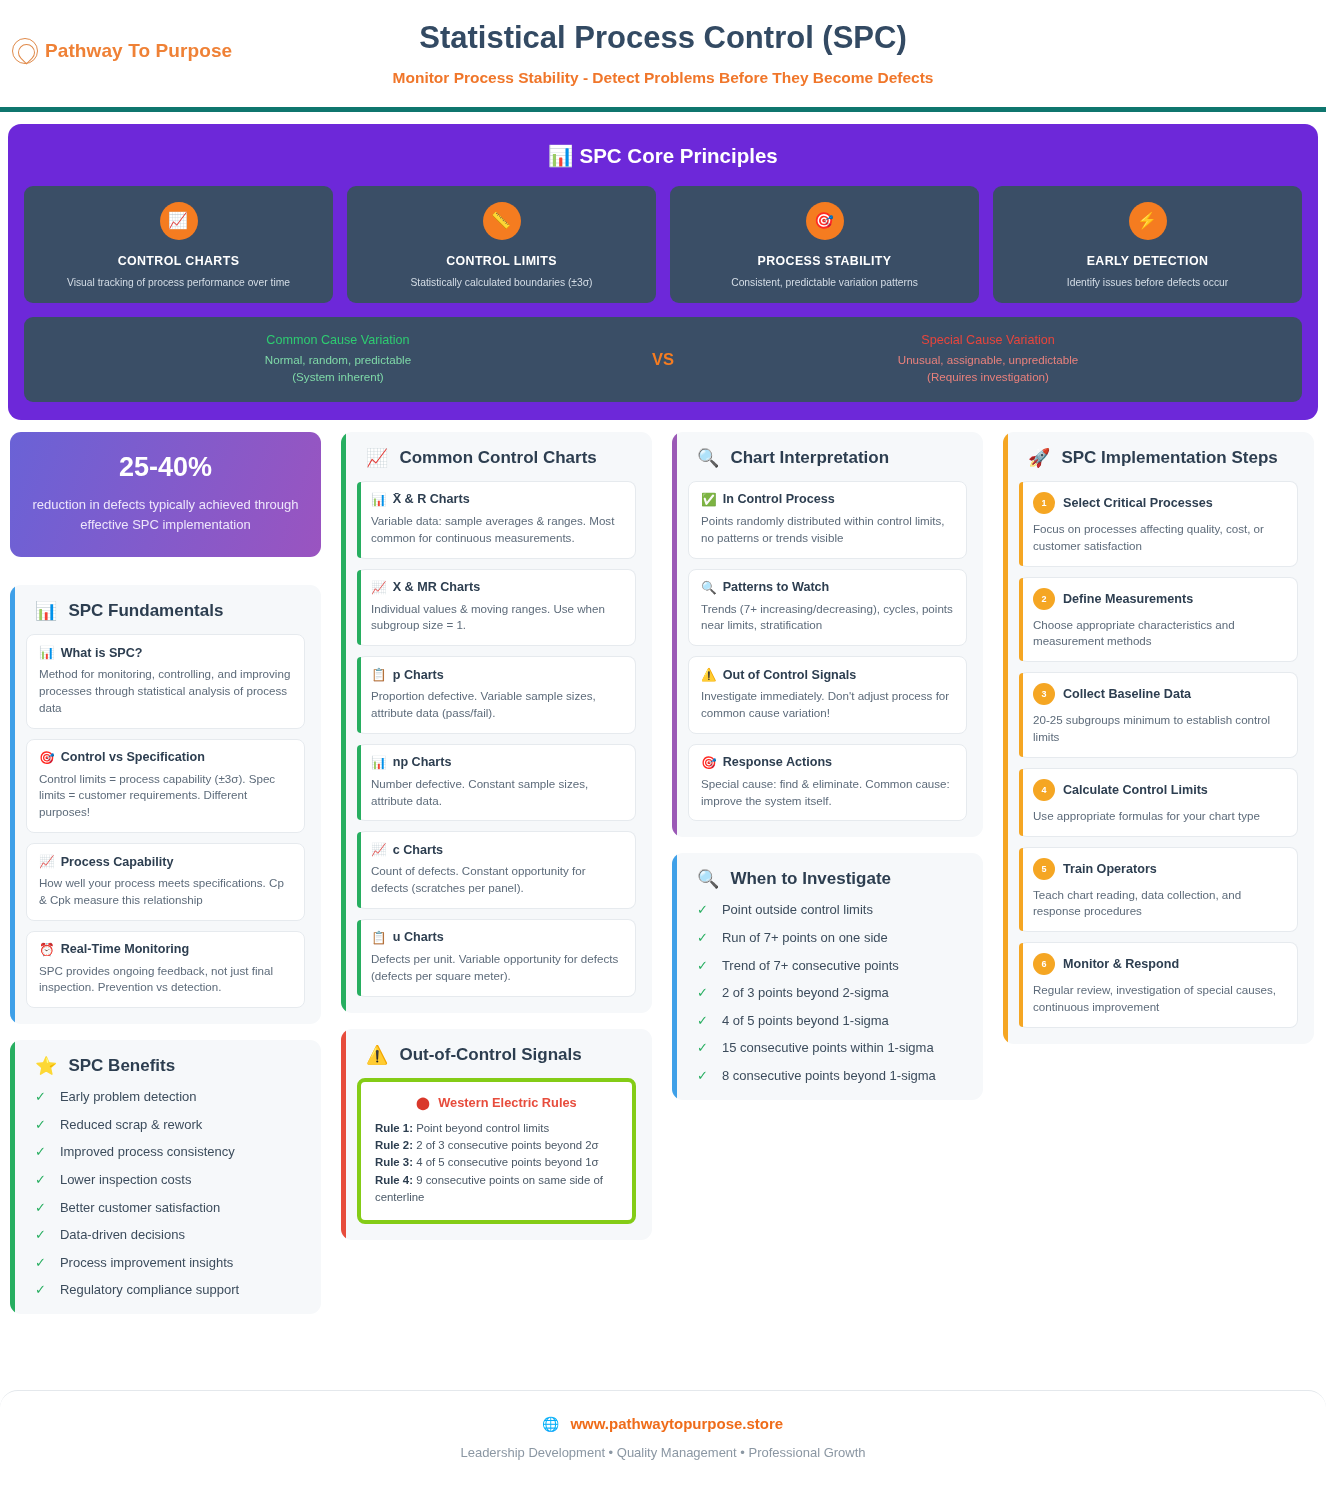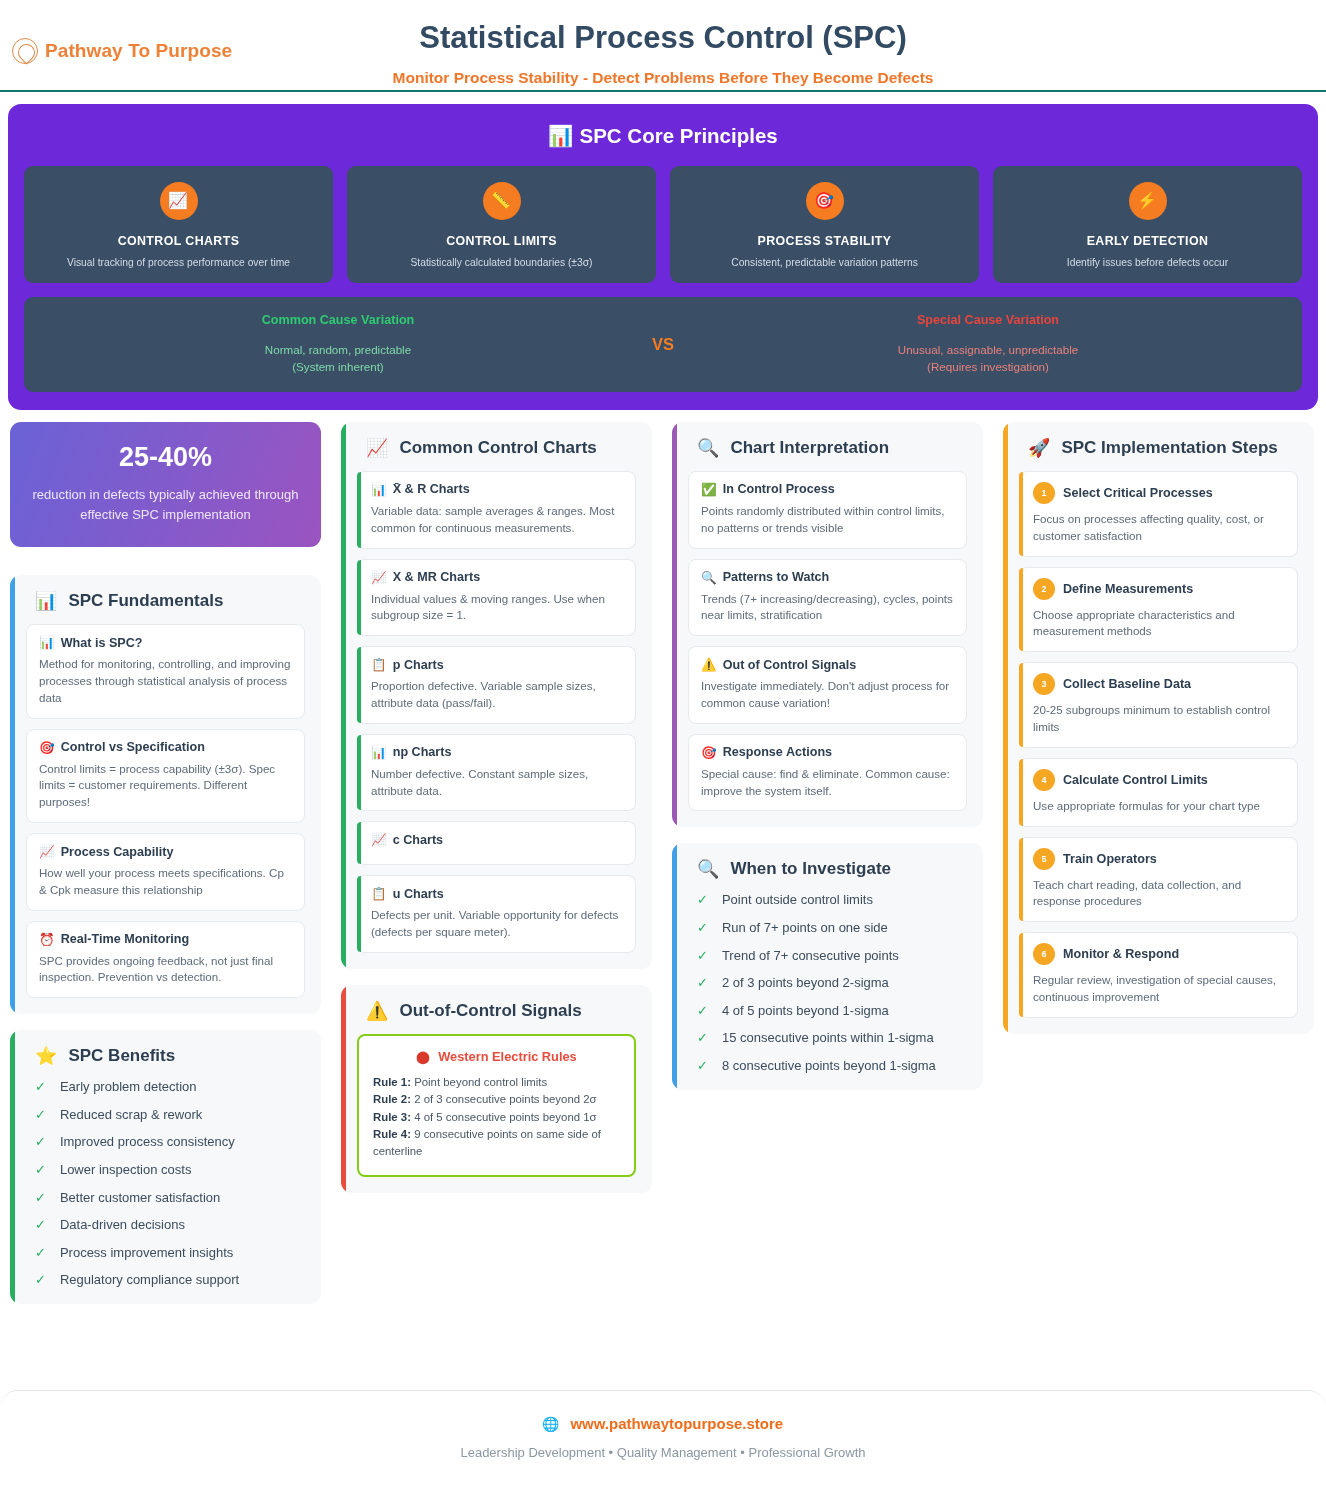--- a/index.html
+++ b/index.html
@@ -5,21 +5,21 @@
   * { box-sizing: border-box; margin: 0; padding: 0; }
   body {
     width: 1326px; height: 1495px;
     background: #ffffff;
     font-family: "Liberation Sans", sans-serif;
     color: #2c3e50;
     overflow: hidden;
   }
 
   
-  .header { position: relative; height: 92px; border-bottom: 2px solid #0f766e; }
+  .header { position: relative; height: 112px; border-bottom: 5px solid #0f766e; }
   .logo { position: absolute; left: 12px; top: 38px; display: flex; align-items: center; gap: 7px; }
   .logo-mark { width: 26px; height: 26px; border: 1.6px solid #e08a4a; border-radius: 50%; position: relative; }
   .logo-mark::before {
     content: ""; position: absolute; left: 5px; top: 5px; width: 15px; height: 15px;
     border: 1.5px solid #e08a4a; border-radius: 50% 50% 50% 0; transform: rotate(-45deg);
   }
   .logo-text { font-size: 19px; font-weight: bold; color: #ef8136; letter-spacing: .1px; }
   .head-title { text-align: center; padding-top: 20px; font-size: 31px; font-weight: bold; color: #334a63; }
   .head-sub { text-align: center; margin-top: 13px; font-size: 15.5px; font-weight: bold; color: #f0762a; }
 
@@ -40,21 +40,21 @@
   }
   .core-name { color: #ffffff; font-size: 12.4px; font-weight: bold; letter-spacing: .4px; margin-bottom: 8px; }
   .core-desc { color: #d4dde6; font-size: 10.3px; line-height: 1.3; }
 
   .vs-row {
     margin-top: 14px; background: #3a4e66; border-radius: 9px;
     display: grid; grid-template-columns: 1fr auto 1fr; align-items: center;
     padding: 16px 10px; gap: 10px;
   }
   .vs-side { text-align: center; }
-  .vs-head { font-size: 12.6px; font-weight: bold; margin-bottom: 15px; }
+  .vs-head { font-size: 12.6px; font-weight: normal; margin-bottom: 5px; }
   .vs-line { font-size: 11.6px; line-height: 1.45; }
   .vs-green .vs-head { color: #2ecc71; } .vs-green .vs-line { color: #7fd9a8; }
   .vs-red .vs-head { color: #e8453c; } .vs-red .vs-line { color: #e9817c; }
   .vs-mid { color: #f57c20; font-size: 16.5px; font-weight: bold; }
 
   
   .cols { display: grid; grid-template-columns: 331px 331px 331px 331px; padding: 0 0 0 0; }
   .col { padding: 12px 10px 0 10px; }
 
   .panel {
@@ -100,21 +100,21 @@
     display: inline-flex; align-items: center; justify-content: center;
     font-size: 9px; font-weight: bold; flex: 0 0 auto; margin-right: 8px;
   }
   .step-title { font-size: 12.6px; font-weight: bold; color: #2d3e50; display: flex; align-items: center; margin-bottom: 7px; }
 
   .check-list { padding-left: 9px; }
   .check-row { display: flex; align-items: flex-start; gap: 14px; margin-bottom: 12px; }
   .check-row .ck { color: #27ae60; font-size: 13px; line-height: 1.2; }
   .check-row .ctx { font-size: 13px; color: #3c4c5c; line-height: 1.2; }
 
-  .wer-box { border: 2px solid #84cc16; border-radius: 8px; background: #fff; padding: 13px 14px 14px 14px; }
+  .wer-box { border: 4px solid #84cc16; border-radius: 8px; background: #fff; padding: 13px 14px 14px 14px; }
   .wer-head { text-align: center; font-size: 12.8px; font-weight: bold; color: #e74c3c; margin-bottom: 10px; }
   .wer-head .dot { color: #d9382b; font-size: 12px; margin-right: 5px; }
   .wer-line { font-size: 11.4px; line-height: 1.52; color: #4a5866; }
   .wer-line b { color: #2d3e50; }
 
   
   .footer { position: absolute; left: 0; right: 0; bottom: 0; height: 105px; border-top: 1px solid #e4e8ec; text-align: center; padding-top: 24px; border-radius: 18px; }
   .f-site { font-size: 15px; font-weight: bold; color: #ef6c1a; }
   .f-site .g { font-size: 14px; margin-right: 6px; }
   .f-tag { margin-top: 13px; font-size: 13px; color: #8b97a3; }
@@ -292,20 +292,21 @@
           <span>📊</span>
           <span>np Charts</span>
         </div>
         <div class="item-desc">Number defective. Constant sample sizes, attribute data.</div>
       </div>
       <div class="item lbar">
         <div class="item-title">
           <span>📈</span>
           <span>c Charts</span>
         </div>
+        <div class="item-desc">Count of defects. Constant opportunity for defects (scratches per panel).</div>
       </div>
       <div class="item lbar" style="margin-bottom:0;">
         <div class="item-title">
           <span>📋</span>
           <span>u Charts</span>
         </div>
         <div class="item-desc">Defects per unit. Variable opportunity for defects (defects per square meter).</div>
       </div>
     </div>
 

